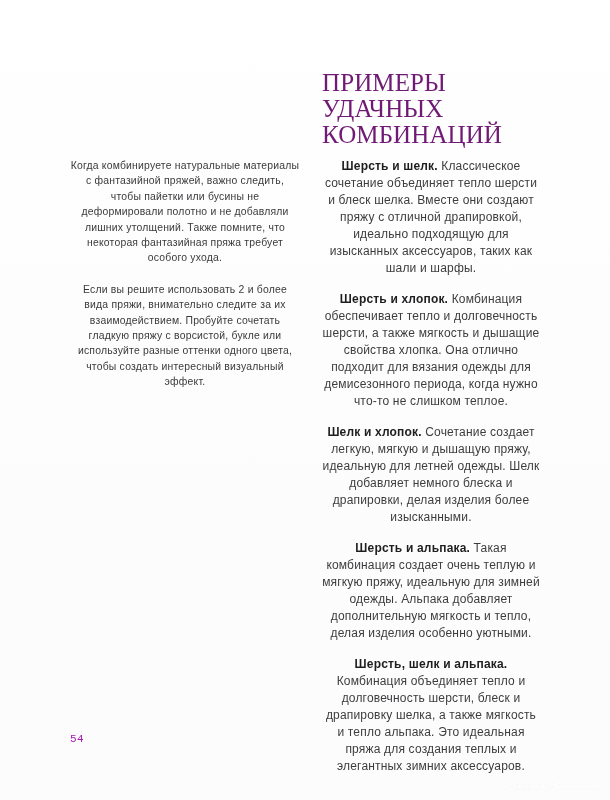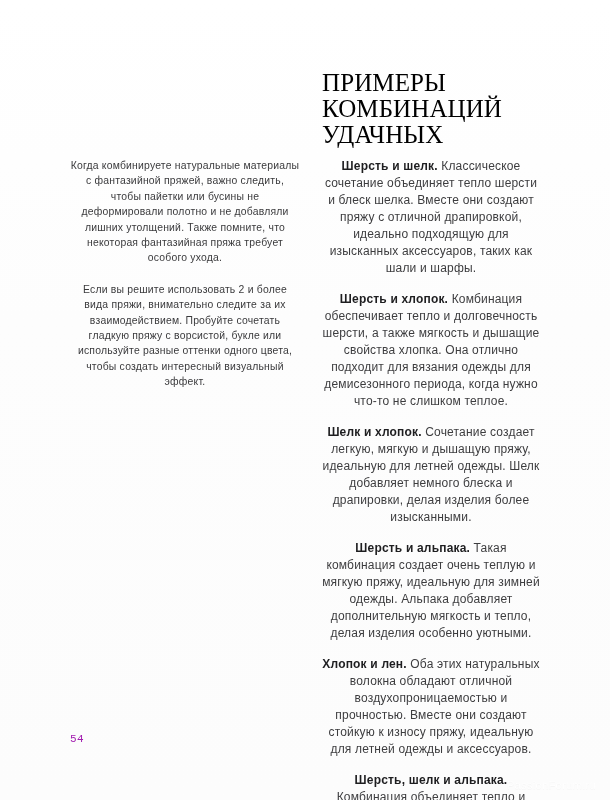--- a/index.html
+++ b/index.html
@@ -68,21 +68,21 @@
     top: 70px;
     width: 218px;
   }
 
   .heading {
     margin: 0 0 22px 0;
     font-family: "Liberation Serif", "DejaVu Serif", serif;
     font-size: 25px;
     line-height: 26px;
     letter-spacing: 0.004em;
-    color: #000000;
+    color: #701a75;
     font-weight: 400;
   }
   .heading .hl {
     display: block;
     white-space: nowrap;
   }
 
   .entries {
     position: absolute;
     left: 0;
@@ -147,45 +147,42 @@
 
     <div class="col-left">
       <p>Когда комбинируете натуральные материалы с фантазийной пряжей, важно следить, чтобы пайетки или бусины не деформировали полотно и не добавляли лишних утолщений. Также помните, что некоторая фантазийная пряжа требует особого ухода.</p>
       <p>Если вы решите использовать 2 и более вида пряжи, внимательно следите за их взаимодействием. Пробуйте сочетать гладкую пряжу с ворсистой, букле или используйте разные оттенки одного цвета, чтобы создать интересный визуальный эффект.</p>
     </div>
 
     <div class="col-right">
 
       <h1 class="heading">
         <span class="hl">ПРИМЕРЫ</span>
+        <span class="hl">УДАЧНЫХ</span>
         <span class="hl">КОМБИНАЦИЙ</span>
-        <span class="hl">УДАЧНЫХ</span>
       </h1>
 
       <div class="entries">
 
         <p class="entry">
           <span class="lead">Шерсть и шелк.</span><span class="body"> Классическое сочетание объединяет тепло шерсти и блеск шелка. Вместе они создают пряжу с отличной драпировкой, идеально подходящую для изысканных аксессуаров, таких как шали и шарфы.</span>
         </p>
 
         <p class="entry">
           <span class="lead">Шерсть и хлопок.</span><span class="body"> Комбинация обеспечивает тепло и долговечность шерсти, а также мягкость и дышащие свойства хлопка. Она отлично подходит для вязания одежды для демисезонного периода, когда нужно что-то не слишком теплое.</span>
         </p>
 
         <p class="entry">
           <span class="lead">Шелк и хлопок.</span><span class="body"> Сочетание создает легкую, мягкую и дышащую пряжу, идеальную для летней одежды. Шелк добавляет немного блеска и драпировки, делая изделия более изысканными.</span>
         </p>
 
         <p class="entry">
           <span class="lead">Шерсть и альпака.</span><span class="body"> Такая комбинация создает очень теплую и мягкую пряжу, идеальную для зимней одежды. Альпака добавляет дополнительную мягкость и тепло, делая изделия особенно уютными.</span>
         </p>
 
-        <p class="entry">
-          <span class="lead">Хлопок и лен.</span><span class="body"> Оба этих натуральных волокна обладают отличной воздухопроницаемостью и прочностью. Вместе они создают стойкую к износу пряжу, идеальную для летней одежды и аксессуаров.</span>
-        </p>
 
         <p class="entry">
           <span class="lead">Шерсть, шелк и альпака.</span><span class="body"> Комбинация объединяет тепло и долговечность шерсти, блеск и драпировку шелка, а также мягкость и тепло альпака. Это идеальная пряжа для создания теплых и элегантных зимних аксессуаров.</span>
         </p>
 
       </div>
     </div>
 
     <div class="folio">54</div>
 

